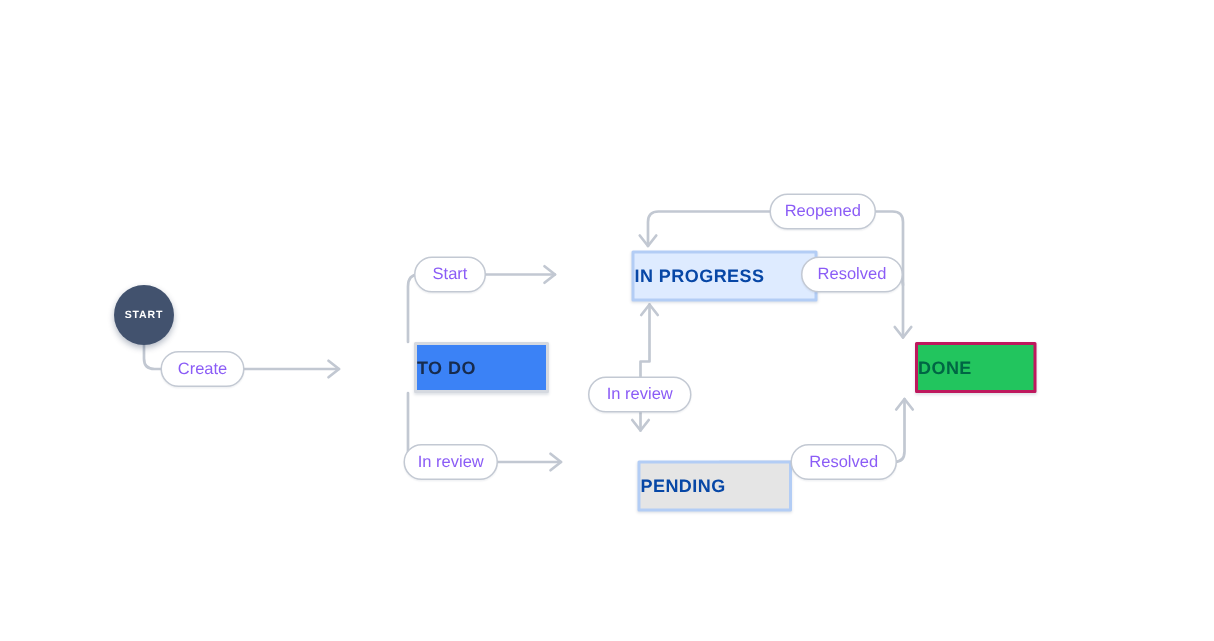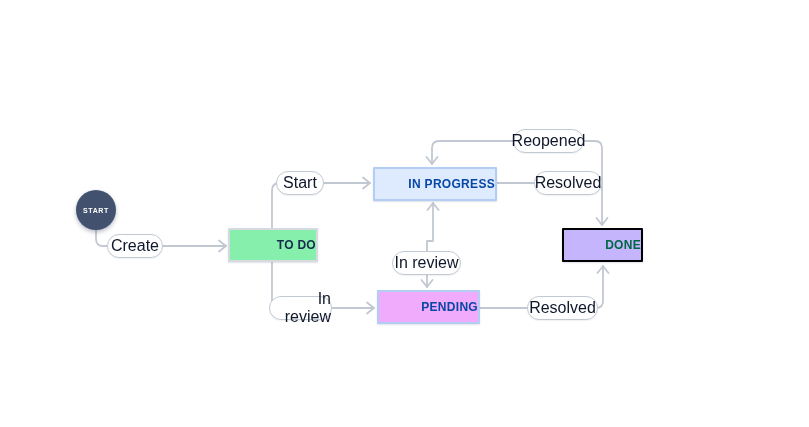--- a/index.html
+++ b/index.html
@@ -3,55 +3,54 @@
 <meta charset="utf-8">
 <style>
   html,body { margin:0; padding:0; background:#ffffff; }
   .canvas {
     position:relative; width:809px; height:427px; background:#ffffff;
     font-family:"Liberation Sans", sans-serif; overflow:hidden;
   }
   svg.edges { position:absolute; left:0; top:0; }
 
   .node {
-    position:absolute; display:flex; align-items:center; justify-content:flex-end;
+    position:absolute; display:flex; align-items:center; justify-content:flex-start;
     box-sizing:border-box; border-radius:1px; font-weight:bold; font-size:12px;
-    letter-spacing:0.3px; box-shadow:0 1px 2px rgba(9,30,66,0.13);
+    letter-spacing:0.3px; box-shadow:0 1px 2px rgba(9,30,66,0.13);margin-left:48px;
   }
   .node-start {
     position:absolute; left:76px; top:190px; width:40px; height:40px;
     border-radius:50%; background:#42526E; color:#ffffff;
     display:flex; align-items:center; justify-content:center;
     font-size:7px; font-weight:bold; letter-spacing:0.6px;
     box-shadow:0 2px 4px rgba(9,30,66,0.3);
   }
   .node-todo {
     left:228px; top:228px; width:90px; height:34px;
-    background:#86efac; border:2px solid #D5D9E0; color:#172B4D;
+    background:#3b82f6; border:2px solid #D5D9E0; color:#172B4D;
   }
   .node-inprogress {
     left:373px; top:167px; width:124px; height:34px;
     background:#DEEBFF; border:2px solid #B3CDF5; color:#0747A6;
   }
   .node-pending {
-    left:377px; top:290px; width:103px; height:34px;
-    background:#f0abfc; border:2px solid #B3CDF5; color:#0747A6;
+    left:377px; top:307px; width:103px; height:34px;
+    background:#e5e5e5; border:2px solid #B3CDF5; color:#0747A6;
   }
   .node-done {
     left:562px; top:228px; width:81px; height:34px;
-    background:#c4b5fd; border:2px solid #000000; color:#006644;
+    background:#22c55e; border:2px solid #be185d; color:#006644;
   }
 
   .pill {
     position:absolute; display:flex; align-items:center; justify-content:center;
     box-sizing:border-box; height:24px; background:#ffffff;
     border:1.5px solid #C3C9D3; border-radius:12px;
-    color:#0f172a; font-size:16px;
+    color:#8b5cf6; font-size:11px;
     box-shadow:0 1px 1px rgba(9,30,66,0.06);
-    text-align:right;
   }
   .t-create          { left:107px; top:234px; width:56px; }
   .t-start           { left:276px; top:171px; width:48px; }
   .t-inreview-left   { left:269px; top:296px; width:63px; }
   .t-approved        { left:393px; top:215px; width:77px; }
   .t-inreview-mid    { left:392px; top:251px; width:69px; }
   .t-reopened        { left:513px; top:129px; width:71px; }
   .t-resolved-top    { left:534px; top:171px; width:68px; }
   .t-resolved-bottom { left:527px; top:296px; width:71px; }
 </style>

